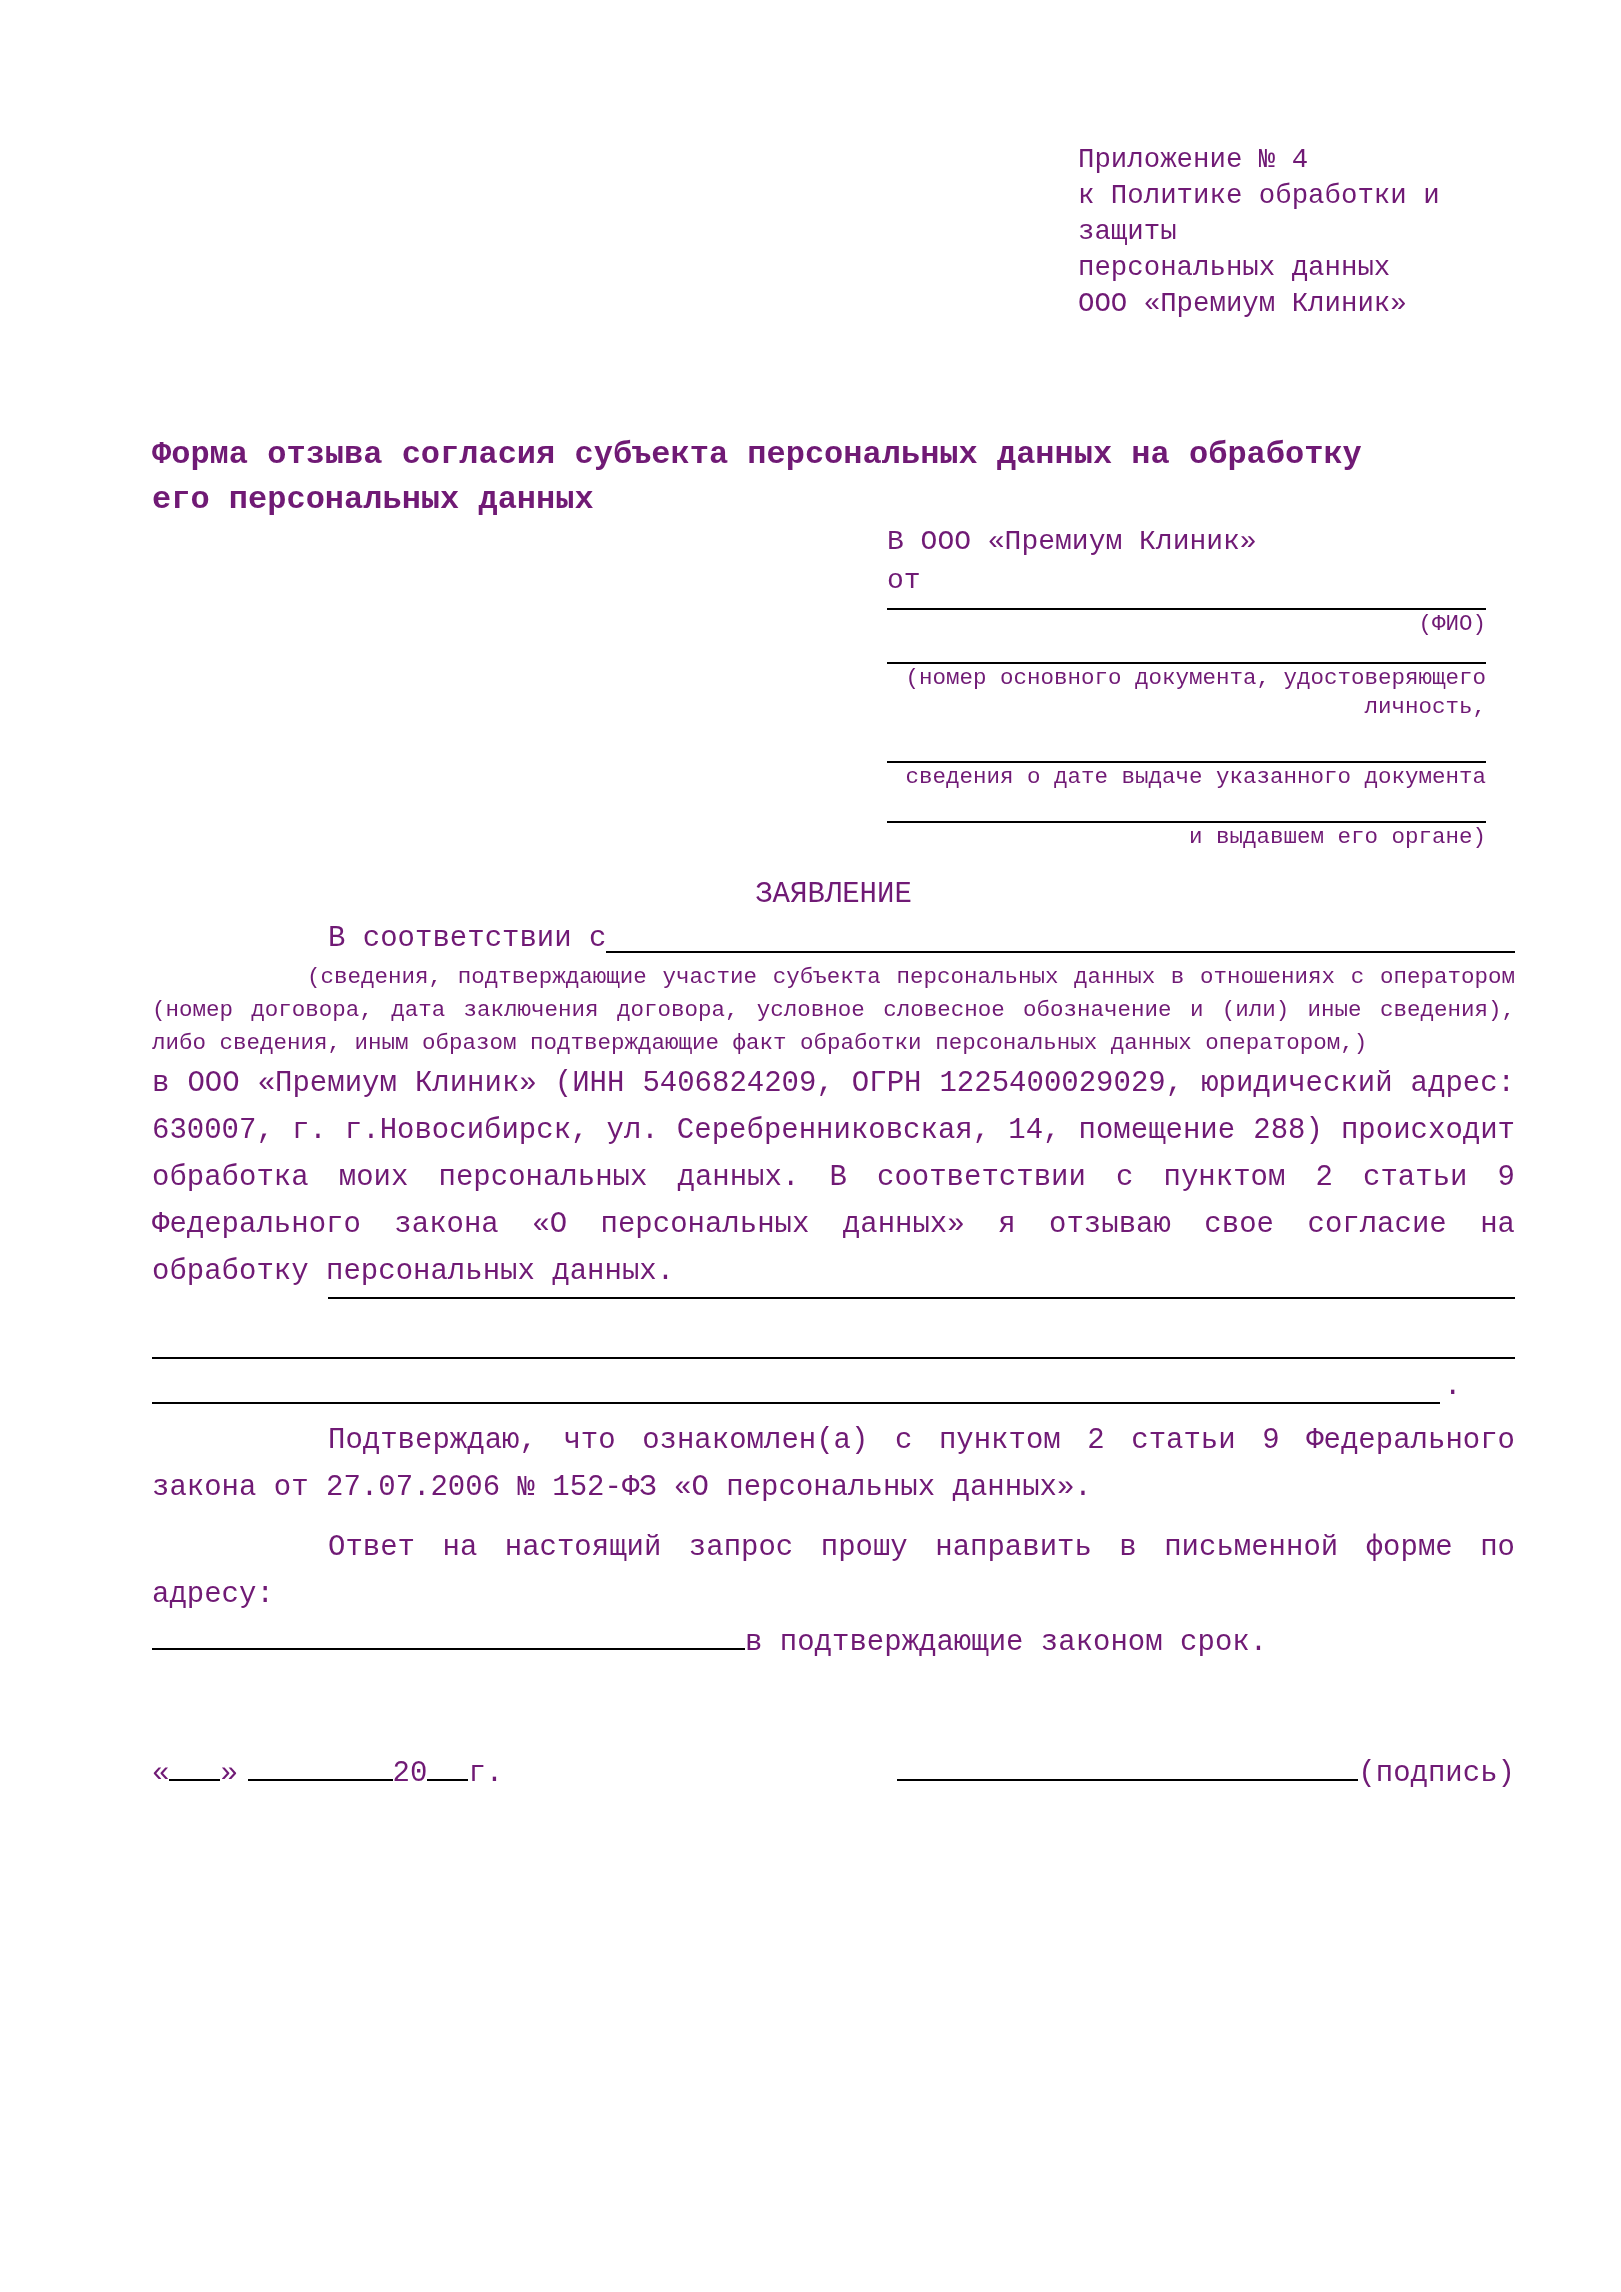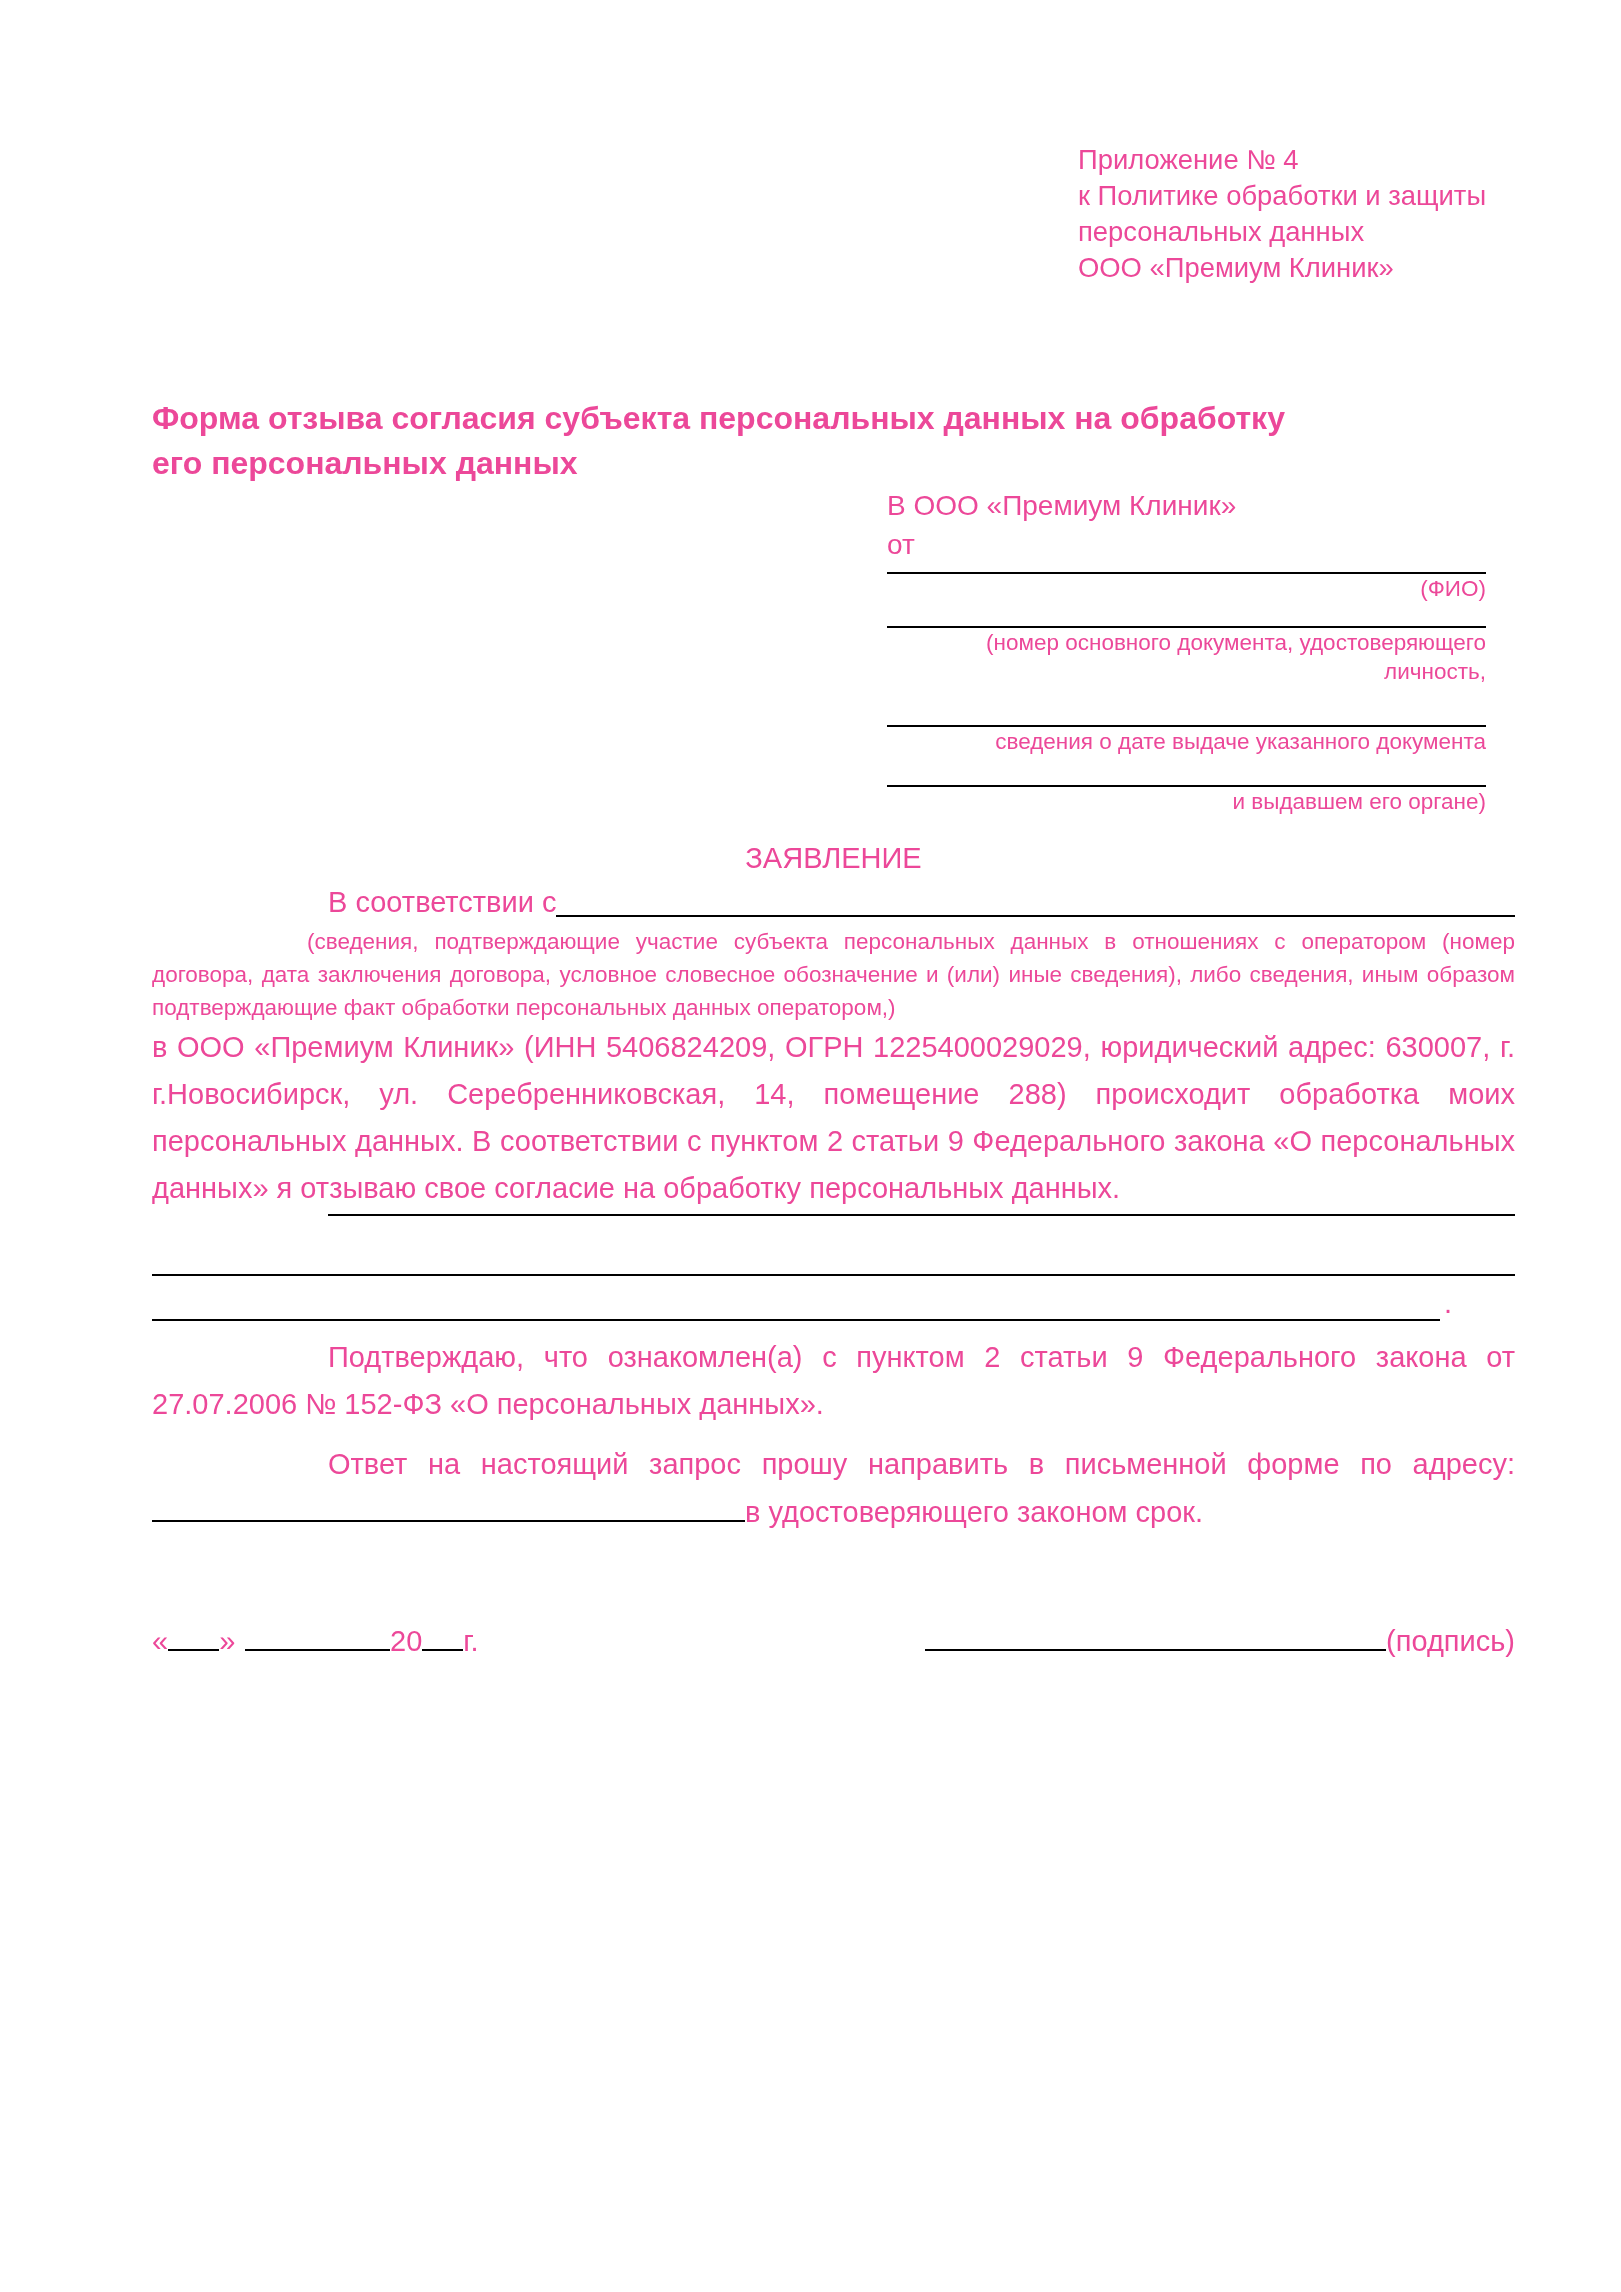--- a/index.html
+++ b/index.html
@@ -1,18 +1,18 @@
 <!DOCTYPE html>
 <html><head>
 <meta charset="utf-8">
 <style>
   html,body{margin:0;padding:0;background:#888;}
   .page{
-    width:1621px;height:2293px;background:#ffffff;color:#ec4899;
-    font-family:Liberation Sans, sans-serif;
+    width:1621px;height:2293px;background:#ffffff;color:#701a75;
+    font-family:Liberation Mono, monospace;
     position:relative;box-sizing:border-box;
     padding:142px 106px 0 152px;
     margin:0 auto;overflow:hidden;
   }
   
   .appendix{margin-left:926px;font-size:27.4px;line-height:36px;}
   
   .doc-title{margin-top:110px;text-align:left;font-weight:bold;font-size:32px;line-height:45px;}
   
   .addressee{margin-left:735px;width:599px;font-size:28px;line-height:39px;}
@@ -104,21 +104,21 @@
   <div class="blank-row2">
     <span class="line2"></span>
     <span class="dot">.</span>
   </div>
 
   <div class="confirm-para">Подтверждаю, что ознакомлен(а) с пунктом 2 статьи 9 Федерального закона от 27.07.2006 № 152-ФЗ «О персональных данных».</div>
 
   <div class="reply-para reply-first">Ответ на настоящий запрос прошу направить в письменной форме по адресу:</div>
 
   <div class="reply-line2">
-    <span class="addr-fill"></span><span>в удостоверяющего законом срок.</span>
+    <span class="addr-fill"></span><span>в подтверждающие законом срок.</span>
   </div>
 
   <div class="sig-row">
     <div class="sig-left">
       <span>«</span><span class="ub day"></span><span>»</span><span class="ub month"></span><span>20</span><span class="ub year"></span><span>г.</span>
     </div>
     <div class="sig-right">
       <span class="ub sig"></span><span>(подпись)</span>
     </div>
   </div>

